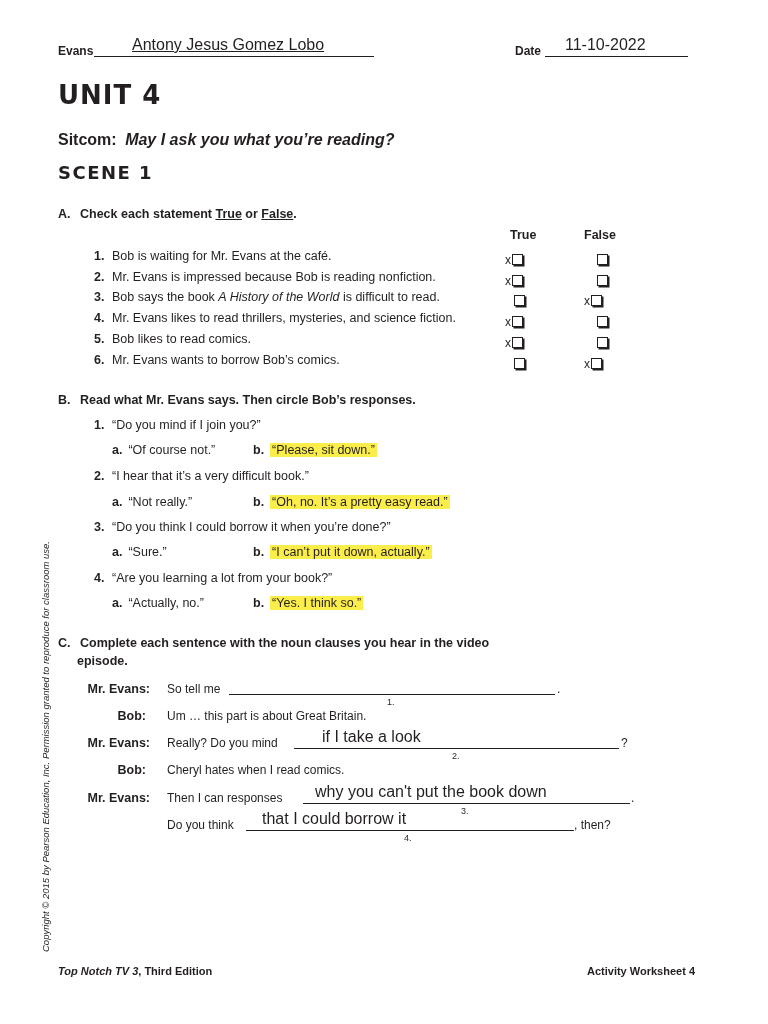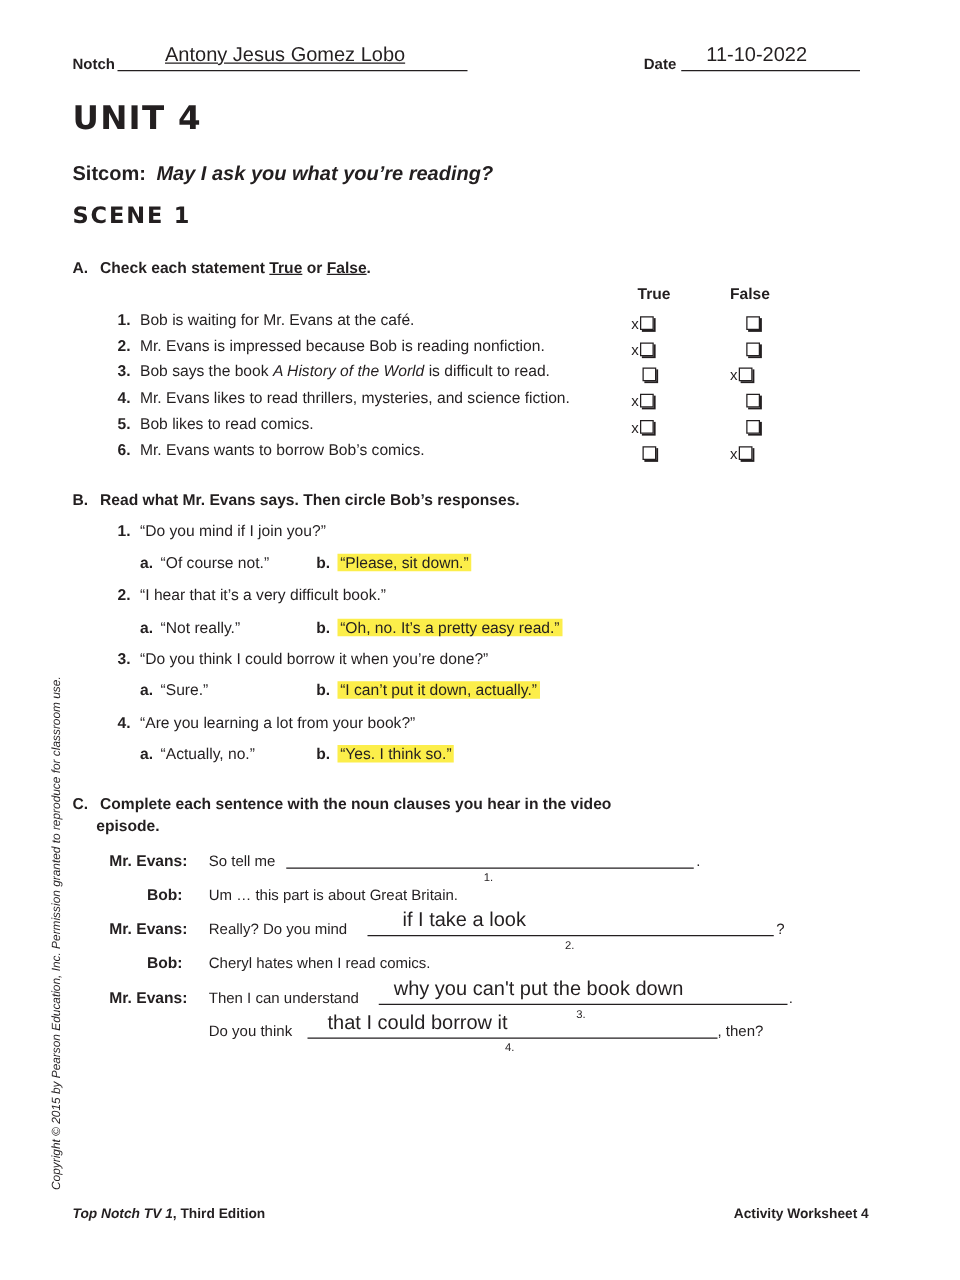--- a/index.html
+++ b/index.html
@@ -26,21 +26,21 @@
   .blank { position: absolute; border-bottom: 1px solid #231f20; height: 16px; }
   .blank-answer { position: absolute; font-size: 16px; white-space: nowrap; top: -4px; }
   .blank-num { position: absolute; font-size: 9px; top: 19px; }
   .copyright { font-size: 9.5px; font-style: italic; transform: rotate(-90deg); transform-origin: left top; white-space: nowrap; color: #231f20; }
   .footer { font-size: 11px; font-weight: bold; }
 </style>
 </head>
 <body>
 
 <div>
-  <span class="abs hdr-label" style="left:58px; top:44px;">Notch</span>
+  <span class="abs hdr-label" style="left:58px; top:44px;">Evans</span>
   <div class="abs hdr-line" style="left:94px; top:38px; width:280px;">
     <span class="hdr-value" style="left:38px;text-decoration:underline;">Antony Jesus Gomez Lobo</span>
   </div>
 </div>
 <div>
   <span class="abs hdr-label" style="left:515px; top:44px;">Date</span>
   <div class="abs hdr-line" style="left:545px; top:38px; width:143px;">
     <span class="hdr-value" style="left:20px;">11-10-2022</span>
   </div>
 </div>
@@ -169,33 +169,33 @@
   <div class="blank" style="left:294px; top:732px; width:325px;">
     <span class="blank-answer" style="left:28px;">if I take a look</span>
     <span class="blank-num" style="left:158px;">2.</span>
   </div>
   <div class="abs line-text" style="left:621px; top:736px;">?</div>
 
   <div class="abs speaker" style="left:66px; top:763px;">Bob:</div>
   <div class="abs line-text" style="left:167px; top:763px;">Cheryl hates when I read comics.</div>
 
   <div class="abs speaker" style="left:70px; top:791px;">Mr. Evans:</div>
-  <div class="abs line-text" style="left:167px; top:791px;">Then I can understand</div>
+  <div class="abs line-text" style="left:167px; top:791px;">Then I can responses</div>
   <div class="blank" style="left:303px; top:787px; width:327px;">
     <span class="blank-answer" style="left:12px;">why you can't put the book down</span>
     <span class="blank-num" style="left:158px;">3.</span>
   </div>
   <div class="abs line-text" style="left:631px; top:791px;">.</div>
 
   <div class="abs line-text" style="left:167px; top:818px;">Do you think</div>
   <div class="blank" style="left:246px; top:814px; width:328px;">
     <span class="blank-answer" style="left:16px;">that I could borrow it</span>
     <span class="blank-num" style="left:158px;">4.</span>
   </div>
   <div class="abs line-text" style="left:574px; top:818px;">, then?</div>
 </div>
 
 <div class="abs copyright" style="left:40px; top:952px;">Copyright © 2015 by Pearson Education, Inc. Permission granted to reproduce for classroom use.</div>
 
 <div class="abs footer" style="left:58px; top:965px;">
-  <i>Top Notch TV 1</i><span>, Third Edition</span>
+  <i>Top Notch TV 3</i><span>, Third Edition</span>
 </div>
 <div class="abs footer" style="left:587px; top:965px;">Activity Worksheet 4</div>
 
 </body></html>

